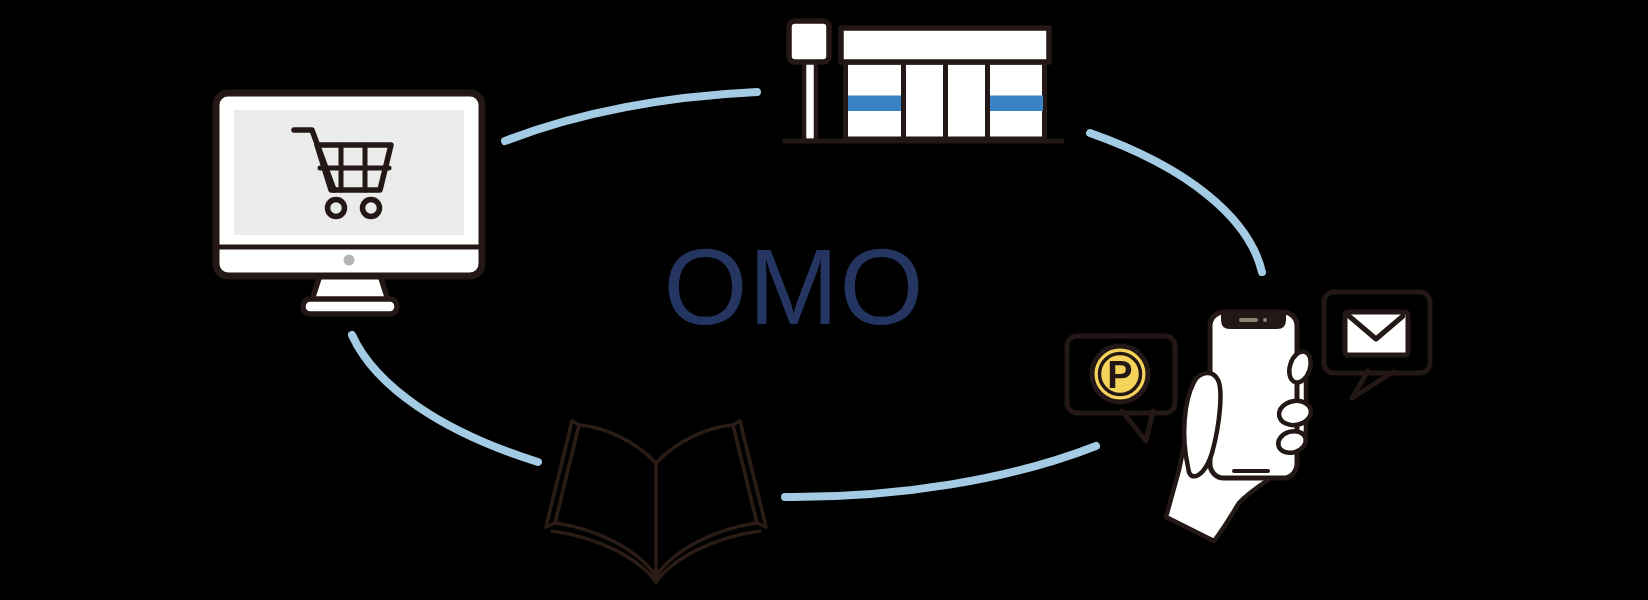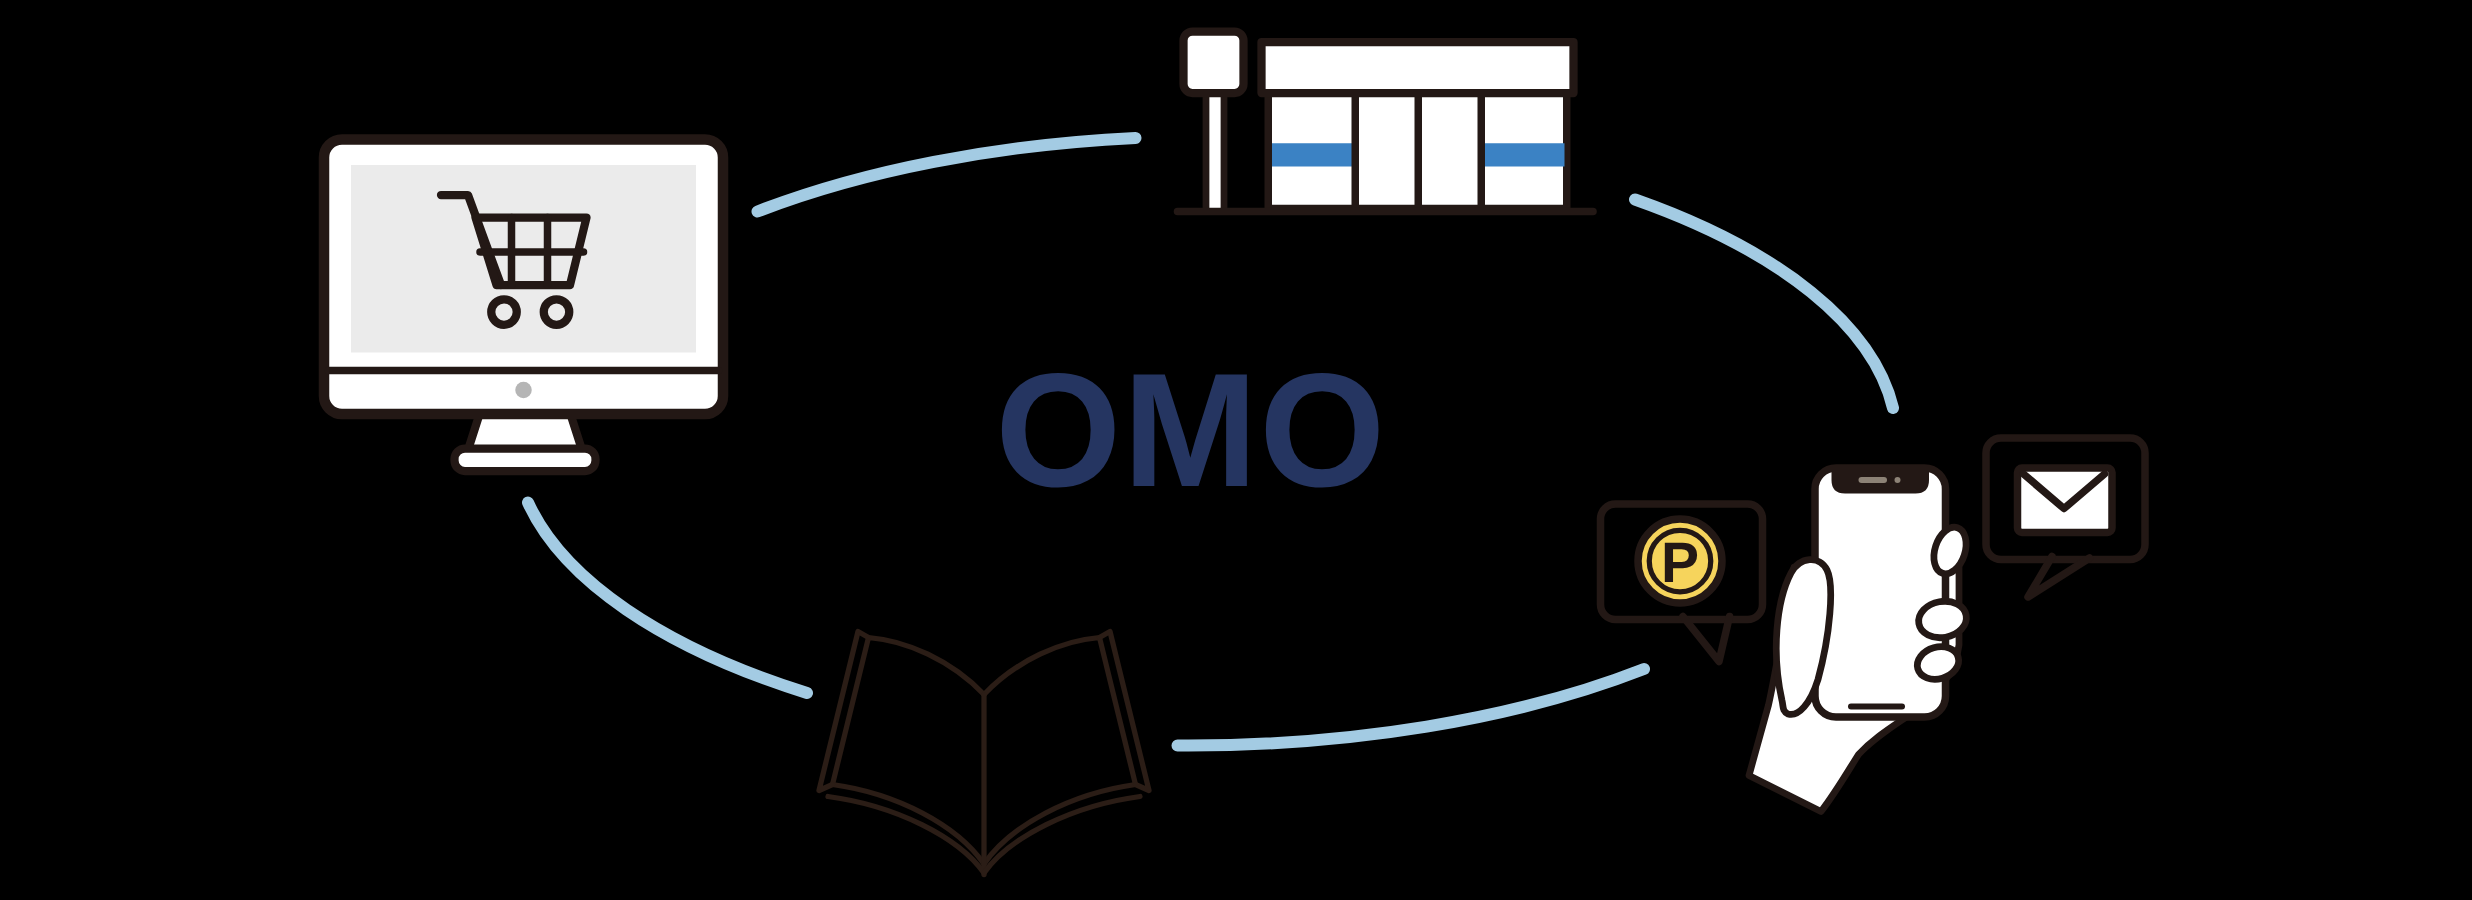--- a/index.html
+++ b/index.html
@@ -24,21 +24,21 @@
   .bk{stroke:var(--book_outline);fill:none;stroke-width:3.5;stroke-linecap:round;stroke-linejoin:round;}
   .coin-letter{
     font-family:"Liberation Sans", sans-serif;
     font-weight:bold;font-size:38px;
     fill:var(--outline);
   }
   .omo-title{
     position:absolute;left:794px;top:289px;
     transform:translate(-50%,-52%);
     font-family:"Liberation Sans", sans-serif;
-    font-weight:700;font-size:108px;letter-spacing:1px;
+    font-weight:400;font-size:108px;letter-spacing:1px;
     color:var(--navy);
     white-space:nowrap;
   }
 </style>
 </head>
 <body>
 
 <div class="canvas">
 
   <svg width="1648" height="600" viewBox="0 0 1648 600">

